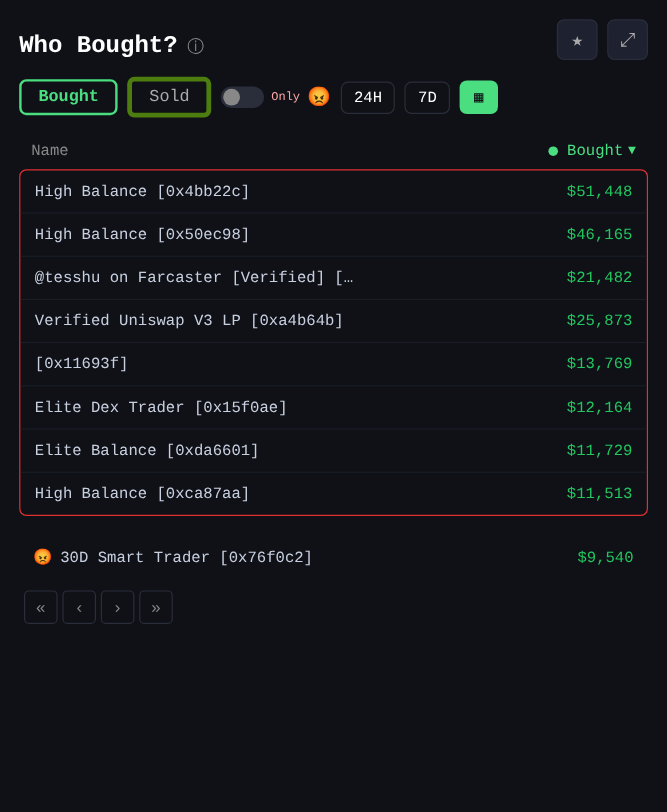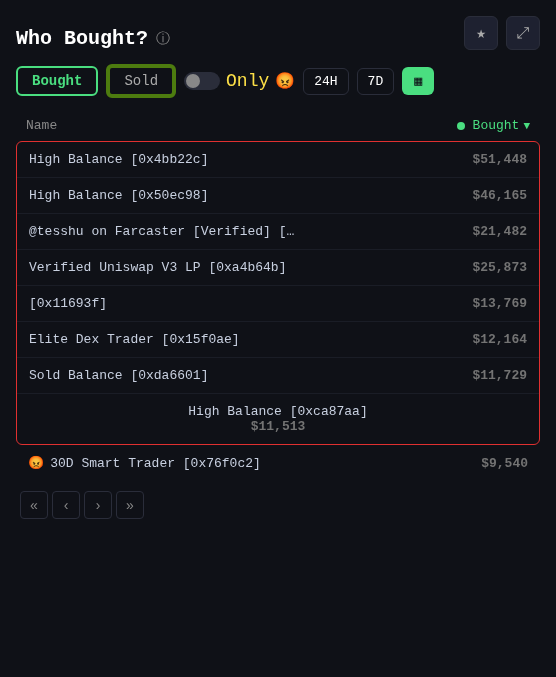--- a/index.html
+++ b/index.html
@@ -87,22 +87,22 @@
     .toggle-knob {
       width: 14px;
       height: 14px;
       background: #888;
       border-radius: 50%;
       position: absolute;
       top: 2px;
       left: 2px;
     }
     .only-label {
-      font-size: 18px;
-      color: #fde047;
+      font-size: 10px;
+      color: #fca5a5;
     }
     .time-btn {
       padding: 5px 10px;
       background: transparent;
       border: 1px solid #2a2d3a;
       border-radius: 6px;
       color: #ffffff;
       font-size: 13px;
       cursor: pointer;
       font-family: 'Courier New', monospace;
@@ -131,43 +131,41 @@
     .bought-header {
       display: flex;
       align-items: center;
       gap: 4px;
       color: #4ade80;
     }
     .table-container {
       border: 1.5px solid #e03030;
       border-radius: 6px;
       overflow: hidden;
-      margin-bottom: 0;
+      margin-bottom: 16px;
       text-align: center;
     }
     .table-row {
       display: flex;
       justify-content: space-between;
       align-items: center;
       padding: 10px 12px;
       border-bottom: 1px solid #1a1d26;
       font-size: 13px;
     }
     .table-row:last-child {
       border-bottom: none;
-      flex-direction: column;
     }
     .row-name {
       color: #c8d0e0;
       font-family: 'Courier New', monospace;
     }
     .row-value {
-      color: #737373;
-      font-family: 'Courier New', monospace;
-      font-weight: bold;
+      color: #22c55e;
+      font-family: 'Courier New', monospace;
     }
     .extra-row {
       display: flex;
       justify-content: space-between;
       align-items: center;
       padding: 10px 12px;
       border-bottom: 1px solid #1a1d26;
       font-size: 13px;
     }
     .extra-row:last-child { border-bottom: none; }
@@ -267,21 +265,21 @@
   </div>
   <div class="table-row">
     <span class="row-name">[0x11693f]</span>
     <span class="row-value">$13,769</span>
   </div>
   <div class="table-row">
     <span class="row-name">Elite Dex Trader [0x15f0ae]</span>
     <span class="row-value">$12,164</span>
   </div>
   <div class="table-row">
-    <span class="row-name">Sold Balance [0xda6601]</span>
+    <span class="row-name">Elite Balance [0xda6601]</span>
     <span class="row-value">$11,729</span>
   </div>
   <div class="table-row">
     <span class="row-name">High Balance [0xca87aa]</span>
     <span class="row-value">$11,513</span>
   </div>
 </div>
 
 <div>
   <div class="extra-row">

